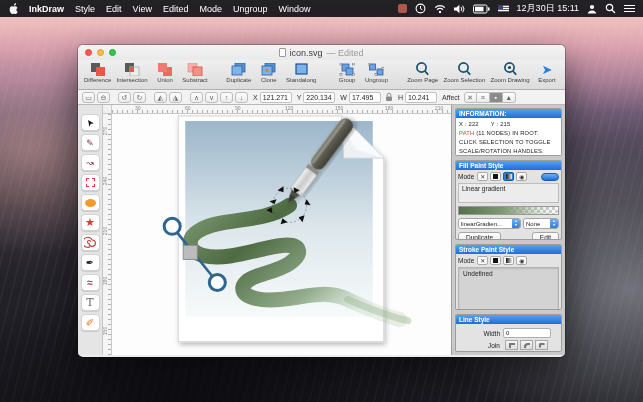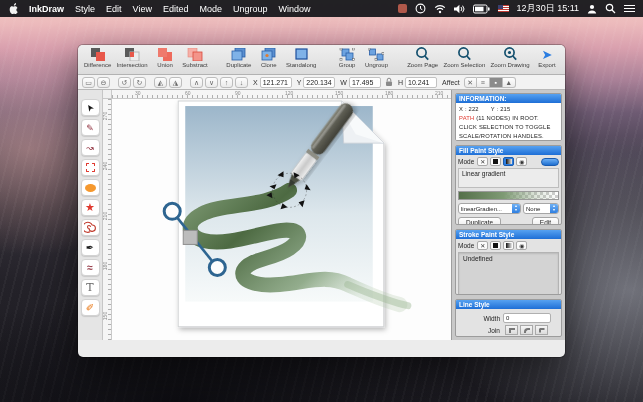--- a/index.html
+++ b/index.html
@@ -198,20 +198,30 @@
     <span>
       <svg width="11" height="9" viewBox="0 0 11 9">
           <path d="M0 1.5h11M0 4.5h11M0 7.5h11" stroke="#fff" stroke-width="1.1"></path>
         </svg>
     </span>
   </span>
 </div>
 
 <div class="window">
 
+  <div class="titlebar">
+    <span class="lights">
+      <span class="l-close"></span>
+      <span class="l-min"></span>
+      <span class="l-zoom"></span>
+    </span>
+    <span class="doc-ic"></span>
+    <span>icon.svg</span>
+    <span class="t-edited">— Edited</span>
+  </div>
 
   <div class="toolbar">
     <div class="tbtn">
       <span class="ticon">
           <svg width="16" height="13">
             <rect x="1" y="0" width="9" height="9" fill="#5a5a5a"></rect>
             <rect x="6" y="4" width="9" height="9" fill="#e8574a"></rect>
           </svg>
         </span>
       <span>Difference</span>

